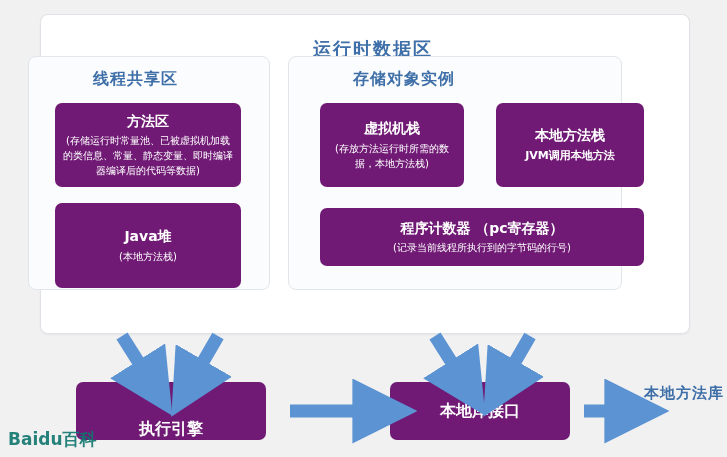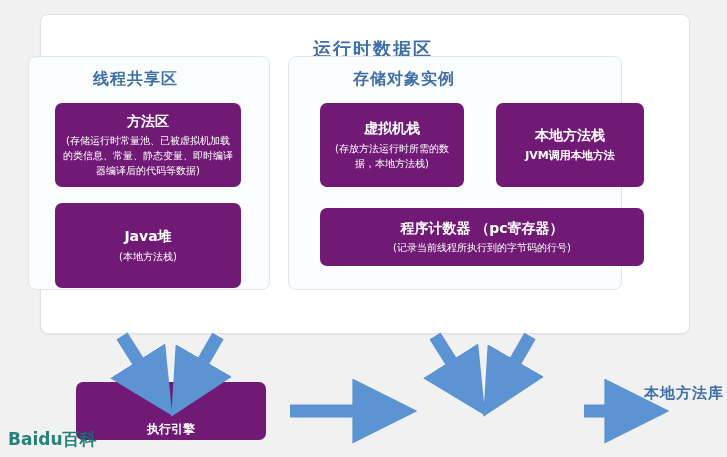--- a/index.html
+++ b/index.html
@@ -128,23 +128,26 @@
     <div class="bb-title">本地方法栈</div>
     <div class="bb-sub" style="font-weight:bold;font-size:11px;">JVM调用本地方法</div>
   </div>
 
   <div class="bluebox" id="box-pc">
     <div class="bb-title">程序计数器 （pc寄存器）</div>
     <div class="bb-sub">(记录当前线程所执行到的字节码的行号)</div>
   </div>
 
   <div class="bluebox" id="box-engine">
-    <div class="bb-title" style="font-size:12px;margin-top:36px;">执行引擎</div>
+    <div class="bb-title" style="font-size:16px;margin-top:36px;">执行引擎</div>
   </div>
 
+  <div class="bluebox" id="box-nativeiface">
+    <div class="bb-title" style="font-size:16px;">本地库接口</div>
+  </div>
 
   <div id="native-lib-label">本地方法库</div>
 
   <svg class="arrow" style="left:0;top:0;" width="727" height="457" viewBox="0 0 727 457">
     <defs>
       <marker id="ah" markerWidth="5" markerHeight="5" refX="1.2" refY="2.5" orient="auto">
         <polygon points="0,0 5,2.5 0,5" fill="#5b93d3"></polygon>
       </marker>
     </defs>
 

